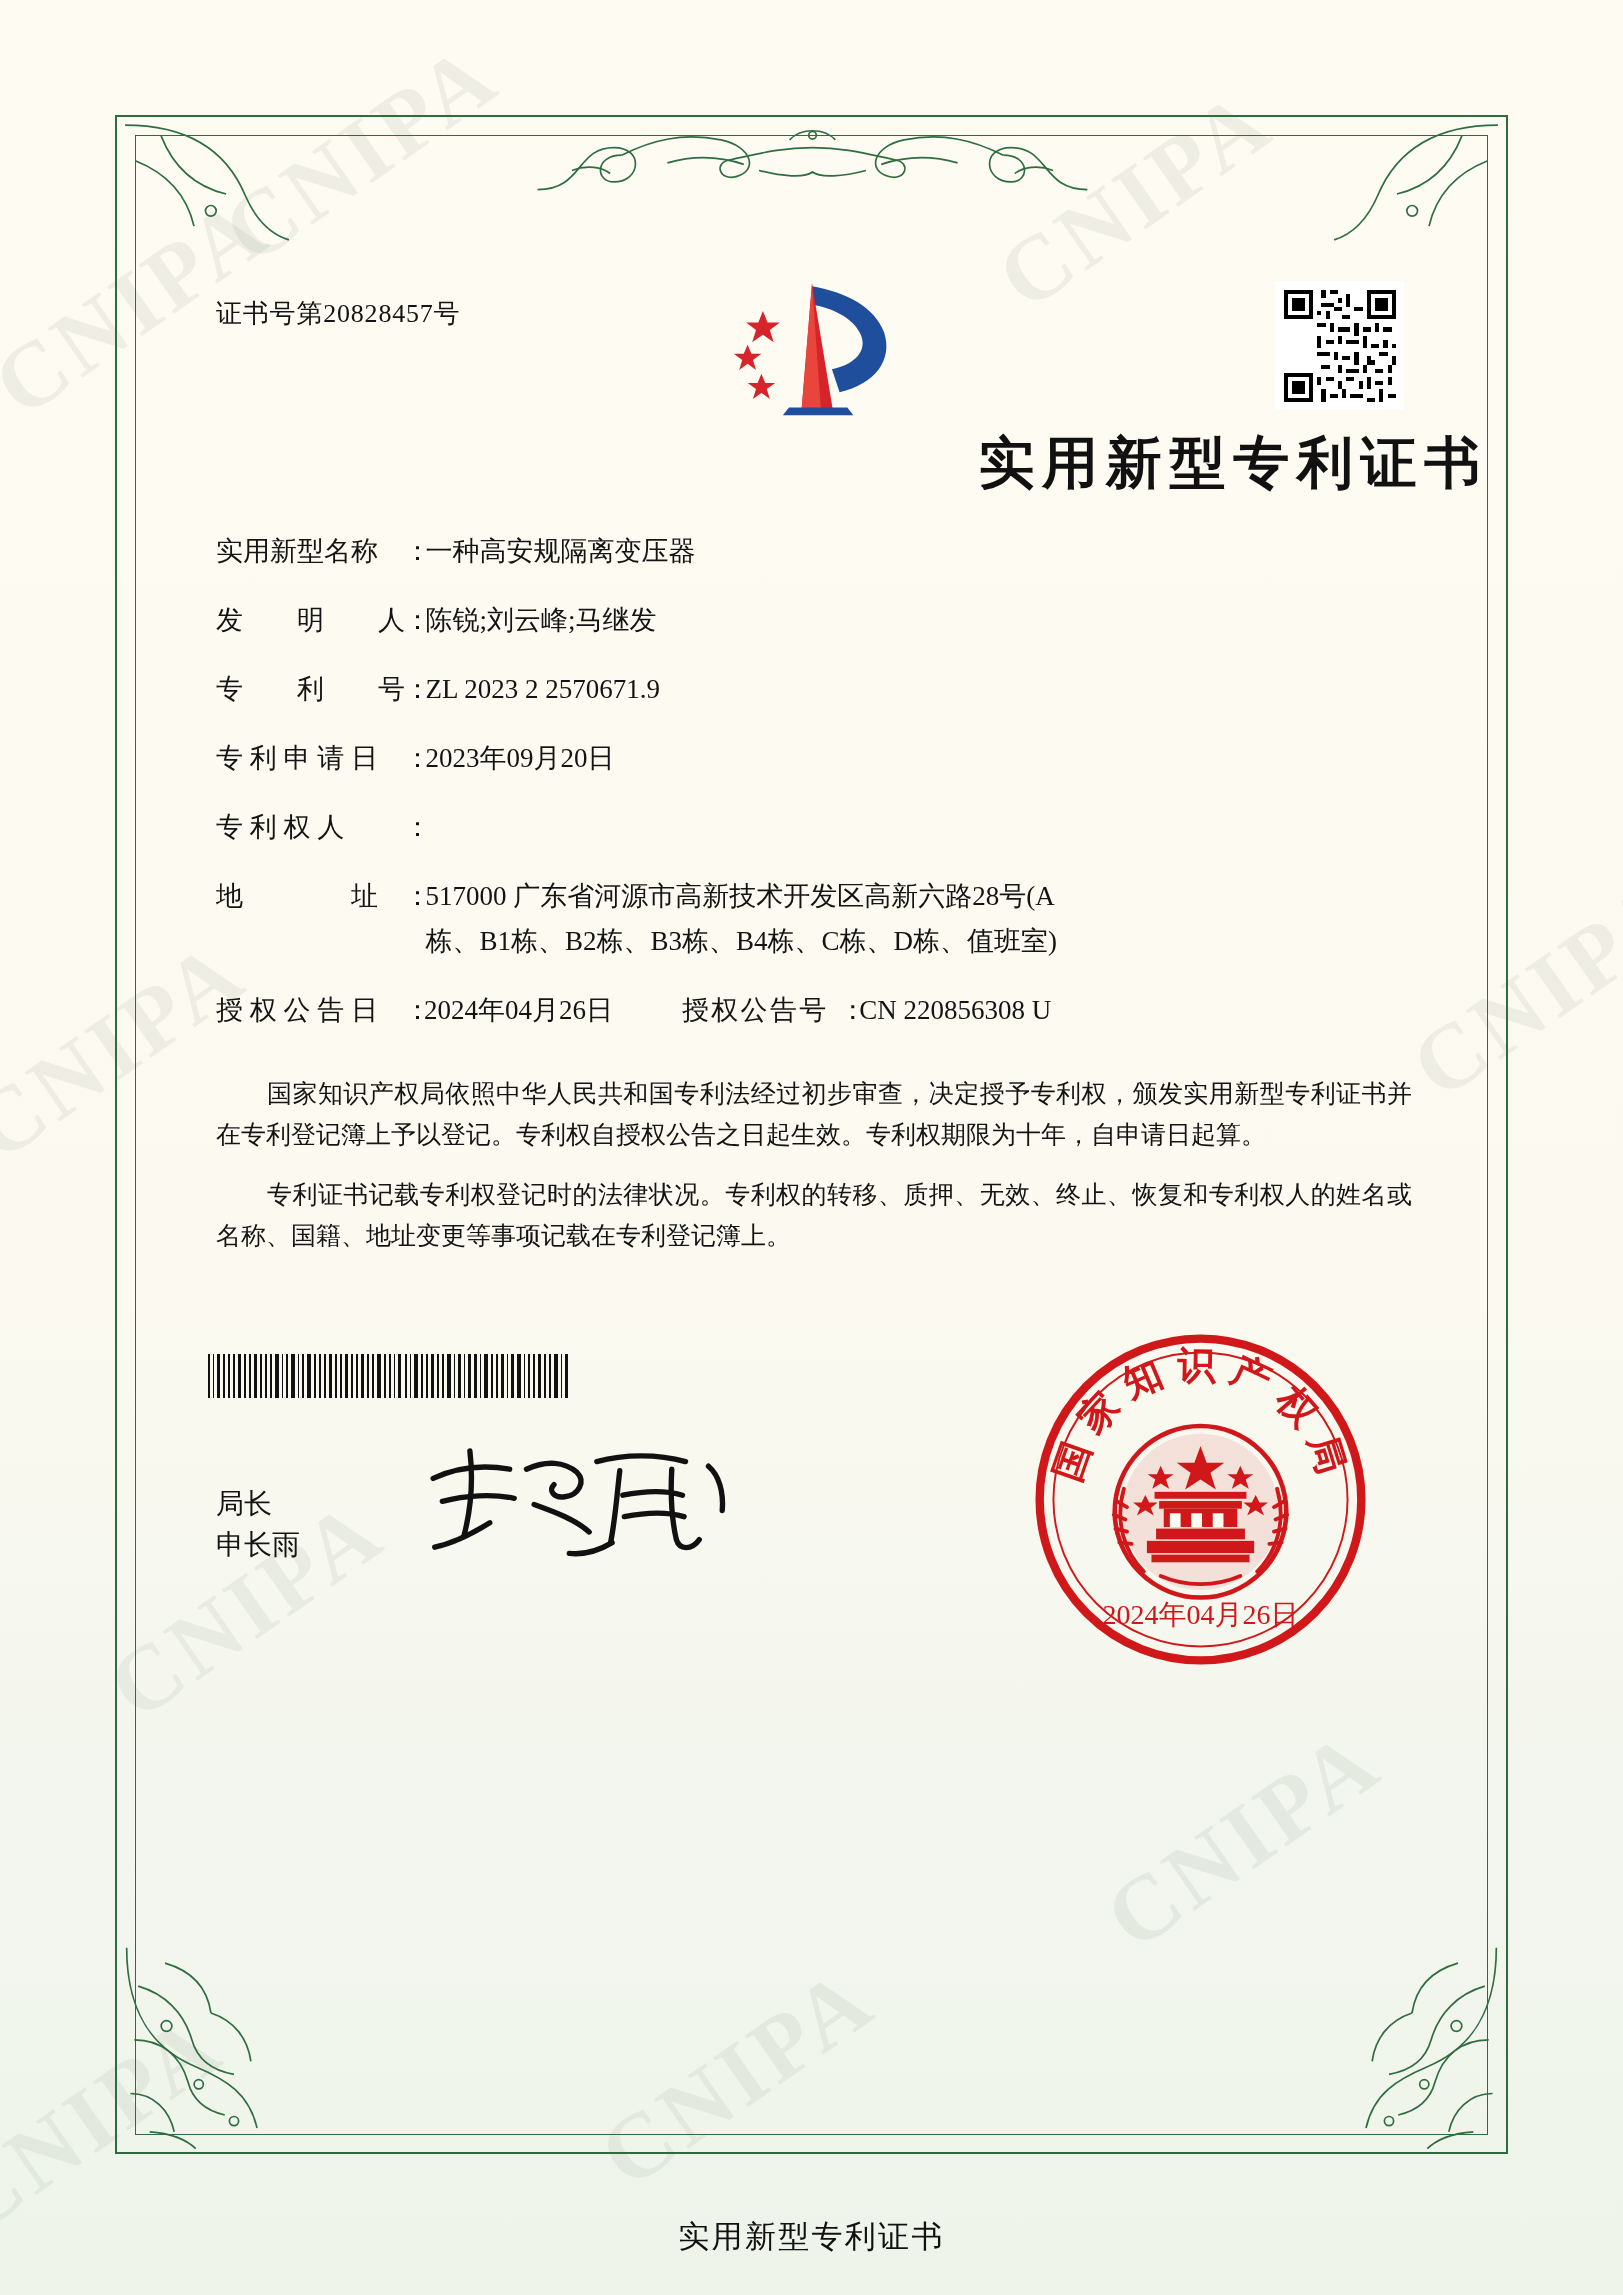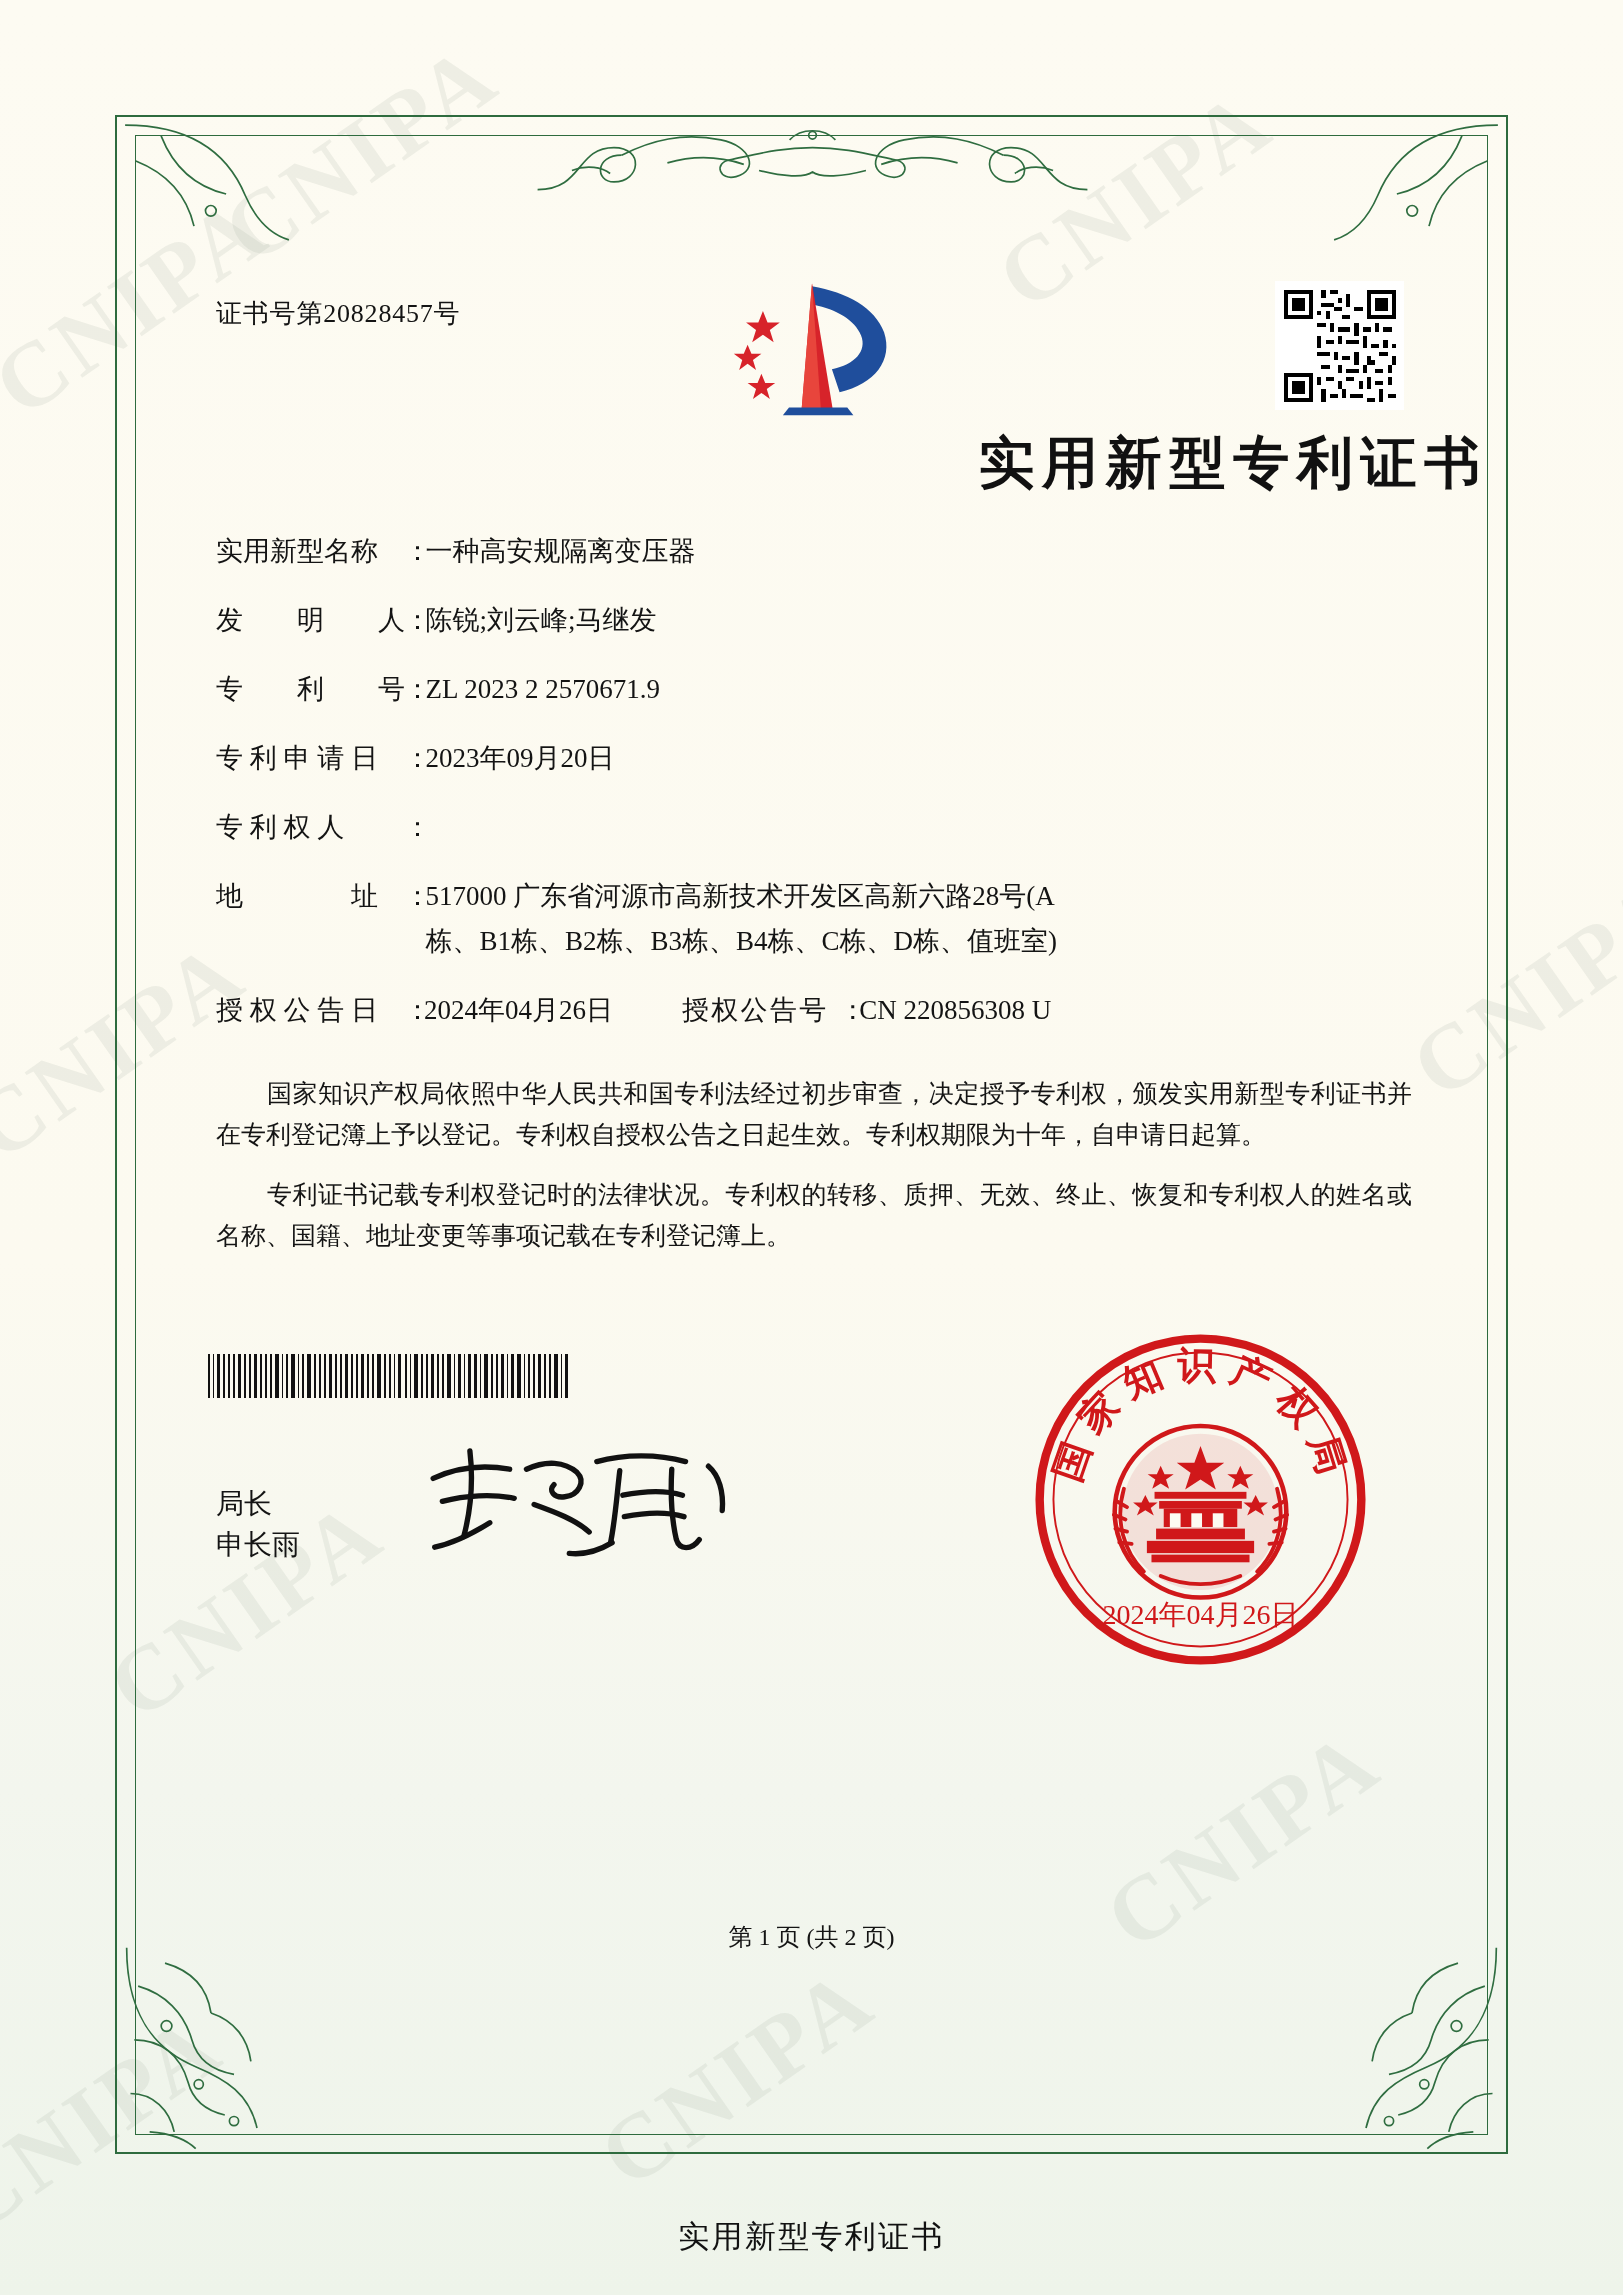--- a/index.html
+++ b/index.html
@@ -632,20 +632,19 @@
           <path d="M-96 -6 l-14 -8 M-98 10 l-15 -6 M-96 26 l-15 -4 M-90 42 l-16 -2"></path>
           <path d="M96 -6 l14 -8 M98 10 l15 -6 M96 26 l15 -4 M90 42 l16 -2"></path>
           <path d="M-52 84 C-20 98 20 98 52 84"></path>
         </g>
       </g>
       <text x="220" y="414" text-anchor="middle" font-family="'Liberation Serif', serif" font-size="36" fill="#d0181a">​</text>
     </svg>
 
     <div class="seal-date">2024年04月26日</div>
 
-    <div class="page-num">第 1 页 (共 2 页)</div>
 
   </div>
 
   <div class="footer-note">实用新型专利证书</div>
 
 </div>
 
 
 </body></html>

